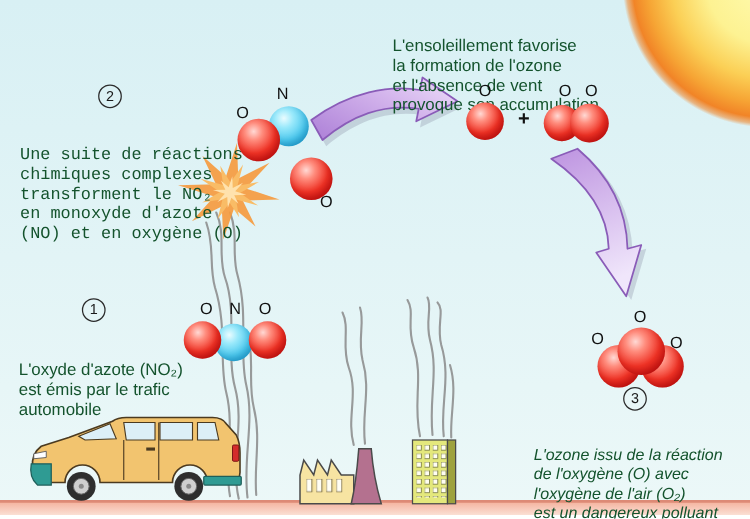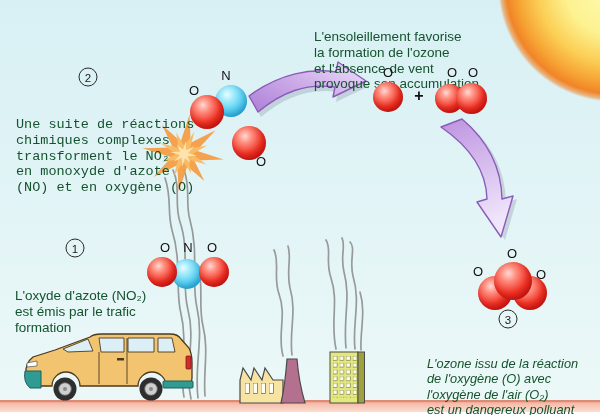--- a/index.html
+++ b/index.html
@@ -161,21 +161,21 @@
   <div class="num" style="left:88px;top:77px;">2</div>
   <div class="txt" style="left:16px;top:91px;width:180px;font-family:Liberation Mono, monospace;">Une suite de réactions
 chimiques complexes
 transforment le NO₂
 en monoxyde d'azote
 (NO) et en oxygène (O)</div>
 
   <div class="num" style="left:75px;top:248px;">1</div>
   <div class="txt" style="left:15px;top:262px;width:170px;">L'oxyde d'azote (NO₂)
 est émis par le trafic
-formation</div>
+automobile</div>
 
   <div class="num" style="left:508px;top:319px;">3</div>
   <div class="txt small" style="left:427px;top:330px;width:172px;font-style:italic;">L'ozone issu de la réaction
 de l'oxygène (O) avec
 l'oxygène de l'air (O₂)
 est un dangereux polluant</div>
 
   <div class="alabel" style="left:194px;top:90px;">O</div>
   <div class="alabel" style="left:226px;top:75px;">N</div>
   <div class="atom cyan" style="left:215px;top:85px;width:32px;height:32px;"></div>

